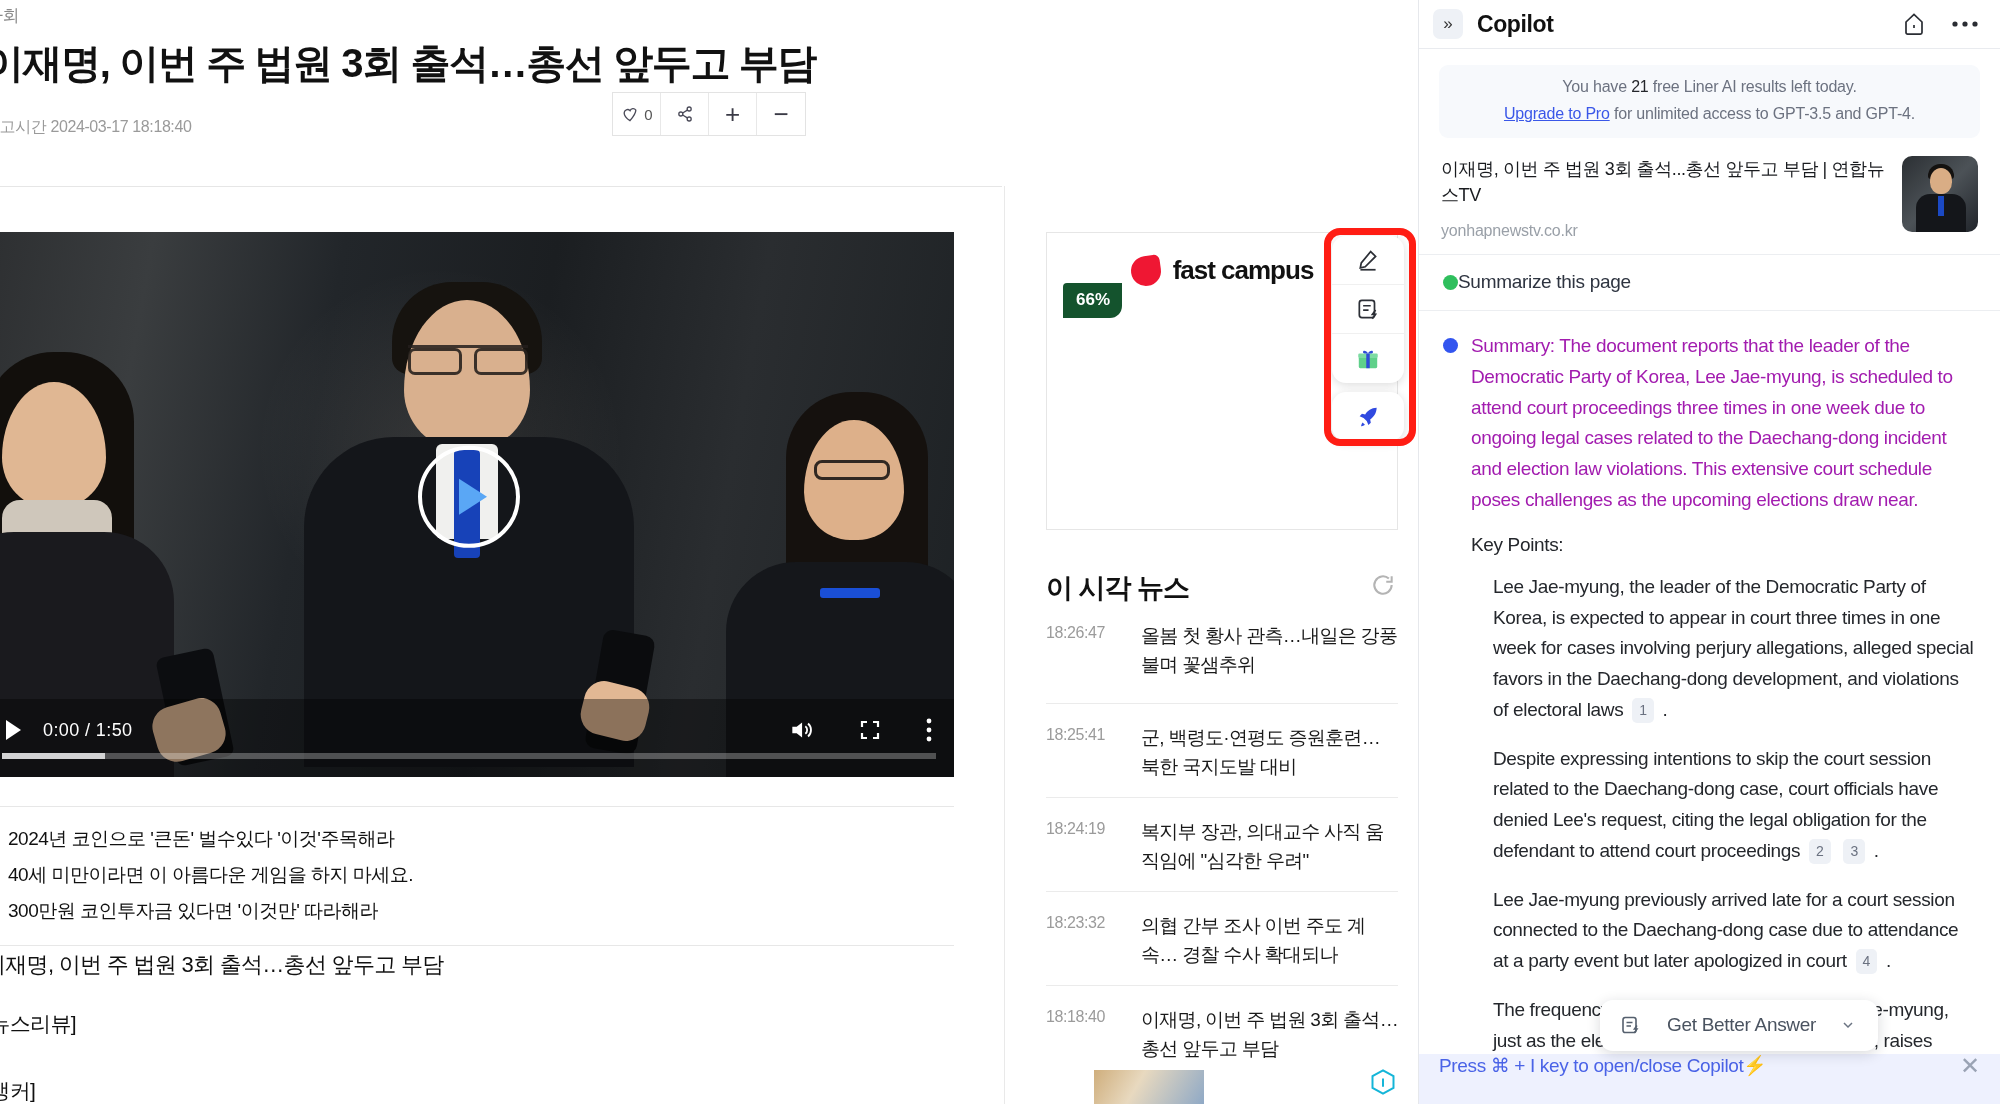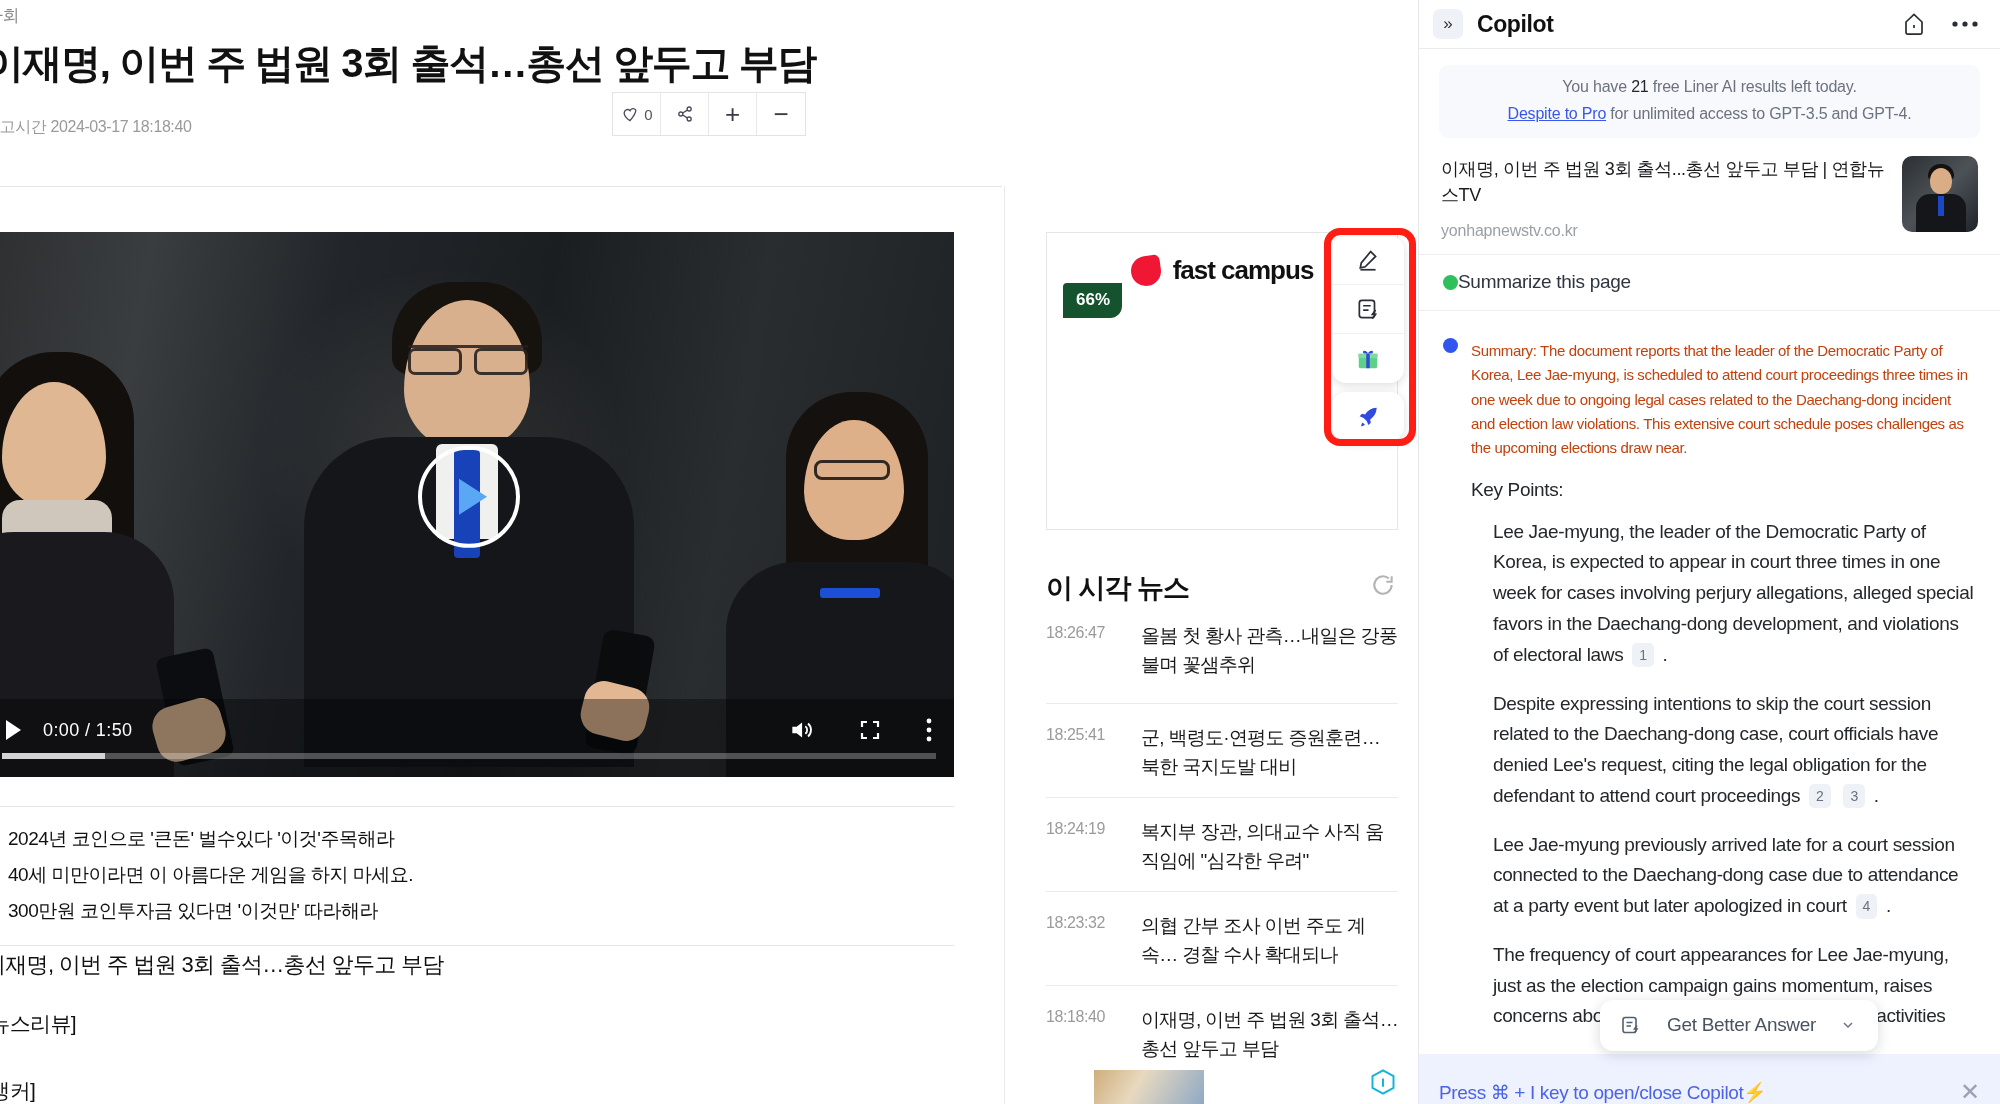--- a/index.html
+++ b/index.html
@@ -146,33 +146,33 @@
   .st-tie {position:absolute;left:36px;top:40px;width:6px;height:20px;background:#1b49c4;}
 
   .task-row { display:flex; align-items:center; padding:16px 22px 17px 24px;
               border-top:1px solid #eceef1; border-bottom:1px solid #eceef1; cursor:pointer;}
   .dot-green { width:15px; height:15px; border-radius:50%; background:#2fbf5d;}
   .task-label { font-size:19px; color:#2e3440; letter-spacing:-.3px;}
 
   .answer { flex:1; overflow:hidden; padding:20px 26px 0 24px; position:relative;}
   .ans-dot { position:absolute; left:24px; top:27px; width:15px; height:15px; border-radius:50%; background:#3355ef;}
   .ans-body { padding-left:28px;}
-  .p { font-size:15px; color:#c2410c; line-height:1.62; letter-spacing:-.35px; margin-bottom:18px;margin-top:8px;}
+  .p { font-size:19px; color:#a21caf; line-height:1.62; letter-spacing:-.35px; margin-bottom:18px;}
   .kp { font-size:19px; color:#24272c; margin-bottom:16px; letter-spacing:-.35px;}
   .bullets { padding-left:22px; }
   .bl { font-size:19px; color:#24272c; line-height:1.62; letter-spacing:-.35px; margin-bottom:18px;}
   .cite { display:inline-block; background:#eef1f6; color:#6a7180; font-size:14px;
           border-radius:5px; padding:1px 7px; margin:0 4px; vertical-align:1px; cursor:pointer;}
 
   .gba { position:absolute; left:1600px; top:1000px; display:flex; align-items:center; gap:24px;
          background:#fff; border-radius:13px; box-shadow:0 3px 14px rgba(20,25,40,.16);
          padding:13px 22px 14px 19px; cursor:pointer; z-index:5;}
   .gba-t { font-size:19px; color:#4a5360; letter-spacing:-.3px;}
 
-  .cp-foot { height:50px; background:#eef1fe; display:flex; align-items:flex-end; padding:0 20px;}
+  .cp-foot { height:50px; background:#eef1fe; display:flex; align-items:flex-start; padding:0 20px;}
   .foot-t { font-size:19px; color:#4a63e7; letter-spacing:-.35px;}
   .foot-x { margin-left:auto; color:#9aa3b4; font-size:24px; cursor:pointer; line-height:1;}
   svg { display:block; }
 </style>
 </head>
 <body>
 
 <div class="app">
 
   <div class="page">
@@ -379,21 +379,21 @@
         </span>
       </div>
     </div>
     <div class="cp-sep"></div>
 
     <div class="quota">
       <div class="quota-l1">
         <span>You have </span><b>21</b><span> free Liner AI results left today.</span>
       </div>
       <div class="quota-l2">
-        <a>Despite to Pro</a><span> for unlimited access to GPT-3.5 and GPT-4.</span>
+        <a>Upgrade to Pro</a><span> for unlimited access to GPT-3.5 and GPT-4.</span>
       </div>
     </div>
 
     <div class="src">
       <div class="src-txt">
         <div class="src-title">이재명, 이번 주 법원 3회 출석...총선 앞두고 부담 | 연합뉴스TV</div>
         <div class="src-url">yonhapnewstv.co.kr</div>
       </div>
       <div class="src-thumb">
         <div class="st-hair"></div>

